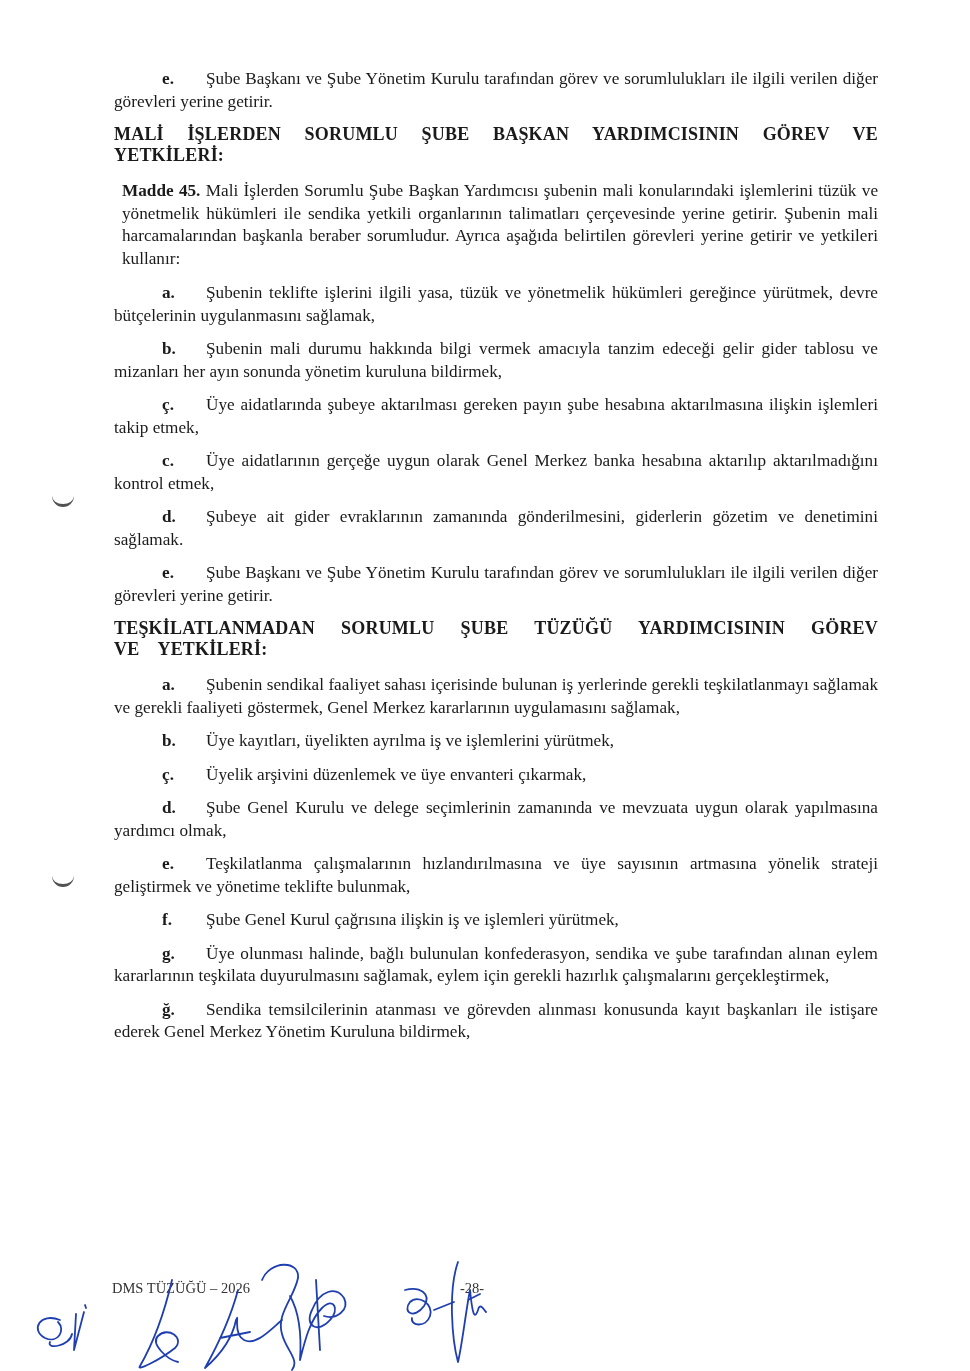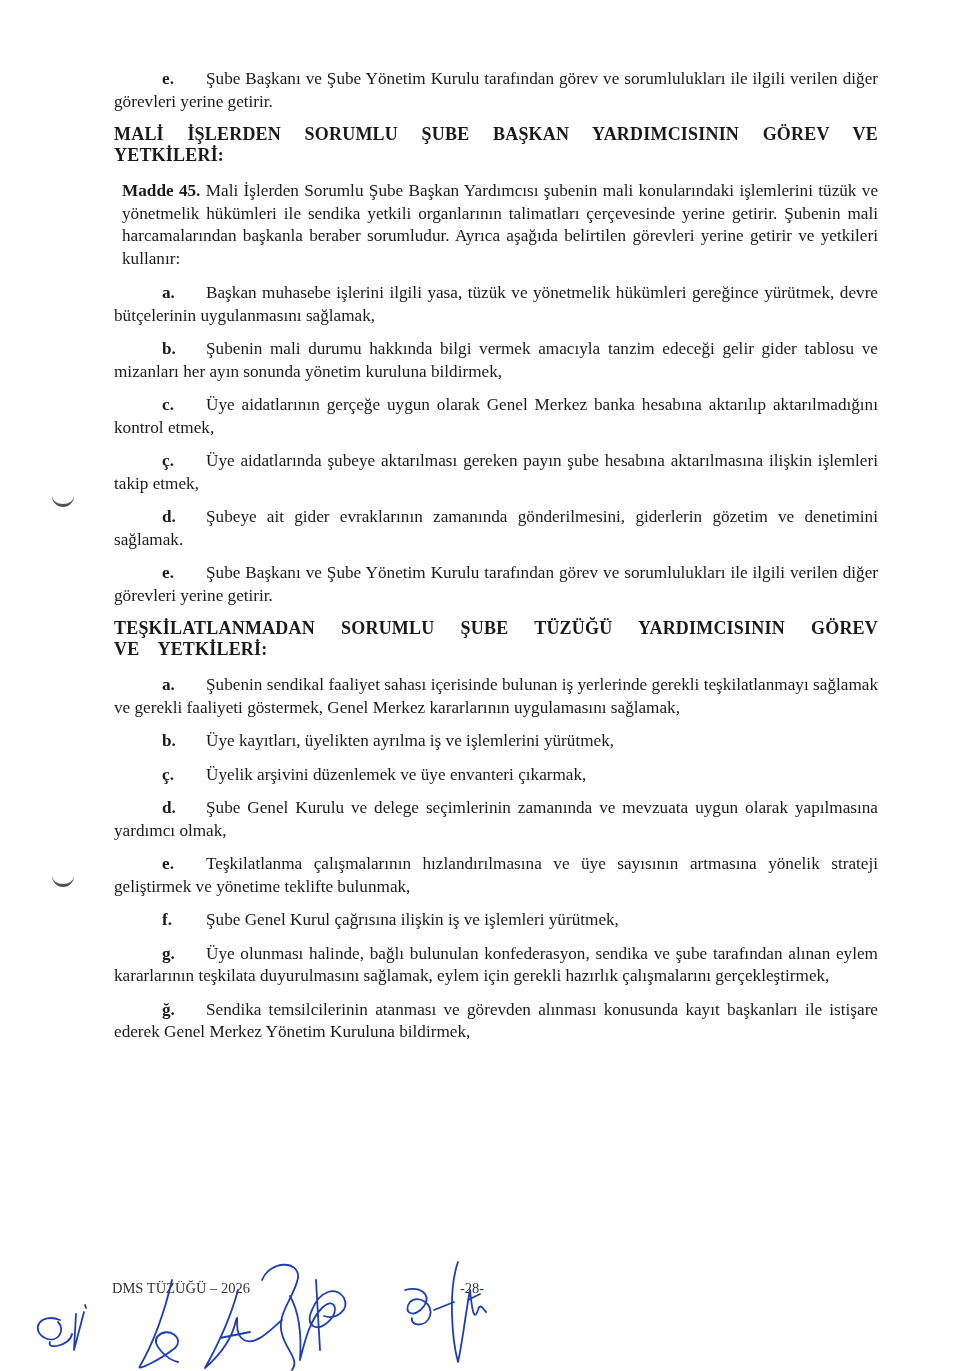--- a/index.html
+++ b/index.html
@@ -31,24 +31,24 @@
 
 <div class="page">
 
   <div class="hole" style="left:52px; top:492px;"></div>
   <div class="hole" style="left:52px; top:872px;"></div>
 
   <div class="content" id="content">
       <p class="item"><span class="lbl">e.</span><span>Şube Başkanı ve Şube Yönetim Kurulu tarafından görev ve sorumlulukları ile ilgili verilen diğer görevleri yerine getirir.</span></p>
       <div class="heading spread">MALİ İŞLERDEN SORUMLU ŞUBE BAŞKAN YARDIMCISININ GÖREV VE YETKİLERİ:</div>
       <p class="para madde"><b>Madde 45.</b> <span>Mali İşlerden Sorumlu Şube Başkan Yardımcısı şubenin mali konularındaki işlemlerini tüzük ve yönetmelik hükümleri ile sendika yetkili organlarının talimatları çerçevesinde yerine getirir. Şubenin mali harcamalarından başkanla beraber sorumludur. Ayrıca aşağıda belirtilen görevleri yerine getirir ve yetkileri kullanır:</span></p>
-      <p class="item"><span class="lbl">a.</span><span>Başkan muhasebe işlerini ilgili yasa, tüzük ve yönetmelik hükümleri gereğince yürütmek, devre bütçelerinin uygulanmasını sağlamak,</span></p>
+      <p class="item"><span class="lbl">a.</span><span>Şubenin teklifte işlerini ilgili yasa, tüzük ve yönetmelik hükümleri gereğince yürütmek, devre bütçelerinin uygulanmasını sağlamak,</span></p>
       <p class="item"><span class="lbl">b.</span><span>Şubenin mali durumu hakkında bilgi vermek amacıyla tanzim edeceği gelir gider tablosu ve mizanları her ayın sonunda yönetim kuruluna bildirmek,</span></p>
+      <p class="item"><span class="lbl">ç.</span><span>Üye aidatlarında şubeye aktarılması gereken payın şube hesabına aktarılmasına ilişkin işlemleri takip etmek,</span></p>
       <p class="item"><span class="lbl">c.</span><span>Üye aidatlarının gerçeğe uygun olarak Genel Merkez banka hesabına aktarılıp aktarılmadığını kontrol etmek,</span></p>
-      <p class="item"><span class="lbl">ç.</span><span>Üye aidatlarında şubeye aktarılması gereken payın şube hesabına aktarılmasına ilişkin işlemleri takip etmek,</span></p>
       <p class="item"><span class="lbl">d.</span><span>Şubeye ait gider evraklarının zamanında gönderilmesini, giderlerin gözetim ve denetimini sağlamak.</span></p>
       <p class="item"><span class="lbl">e.</span><span>Şube Başkanı ve Şube Yönetim Kurulu tarafından görev ve sorumlulukları ile ilgili verilen diğer görevleri yerine getirir.</span></p>
       <div class="heading spread">TEŞKİLATLANMADAN SORUMLU ŞUBE TÜZÜĞÜ YARDIMCISININ GÖREV VE YETKİLERİ:</div>
       <p class="item"><span class="lbl">a.</span><span>Şubenin sendikal faaliyet sahası içerisinde bulunan iş yerlerinde gerekli teşkilatlanmayı sağlamak ve gerekli faaliyeti göstermek, Genel Merkez kararlarının uygulamasını sağlamak,</span></p>
       <p class="item"><span class="lbl">b.</span><span>Üye kayıtları, üyelikten ayrılma iş ve işlemlerini yürütmek,</span></p>
       <p class="item"><span class="lbl">ç.</span><span>Üyelik arşivini düzenlemek ve üye envanteri çıkarmak,</span></p>
       <p class="item"><span class="lbl">d.</span><span>Şube Genel Kurulu ve delege seçimlerinin zamanında ve mevzuata uygun olarak yapılmasına yardımcı olmak,</span></p>
       <p class="item"><span class="lbl">e.</span><span>Teşkilatlanma çalışmalarının hızlandırılmasına ve üye sayısının artmasına yönelik strateji geliştirmek ve yönetime teklifte bulunmak,</span></p>
       <p class="item"><span class="lbl">f.</span><span>Şube Genel Kurul çağrısına ilişkin iş ve işlemleri yürütmek,</span></p>
       <p class="item"><span class="lbl">g.</span><span>Üye olunması halinde, bağlı bulunulan konfederasyon, sendika ve şube tarafından alınan eylem kararlarının teşkilata duyurulmasını sağlamak, eylem için gerekli hazırlık çalışmalarını gerçekleştirmek,</span></p>

